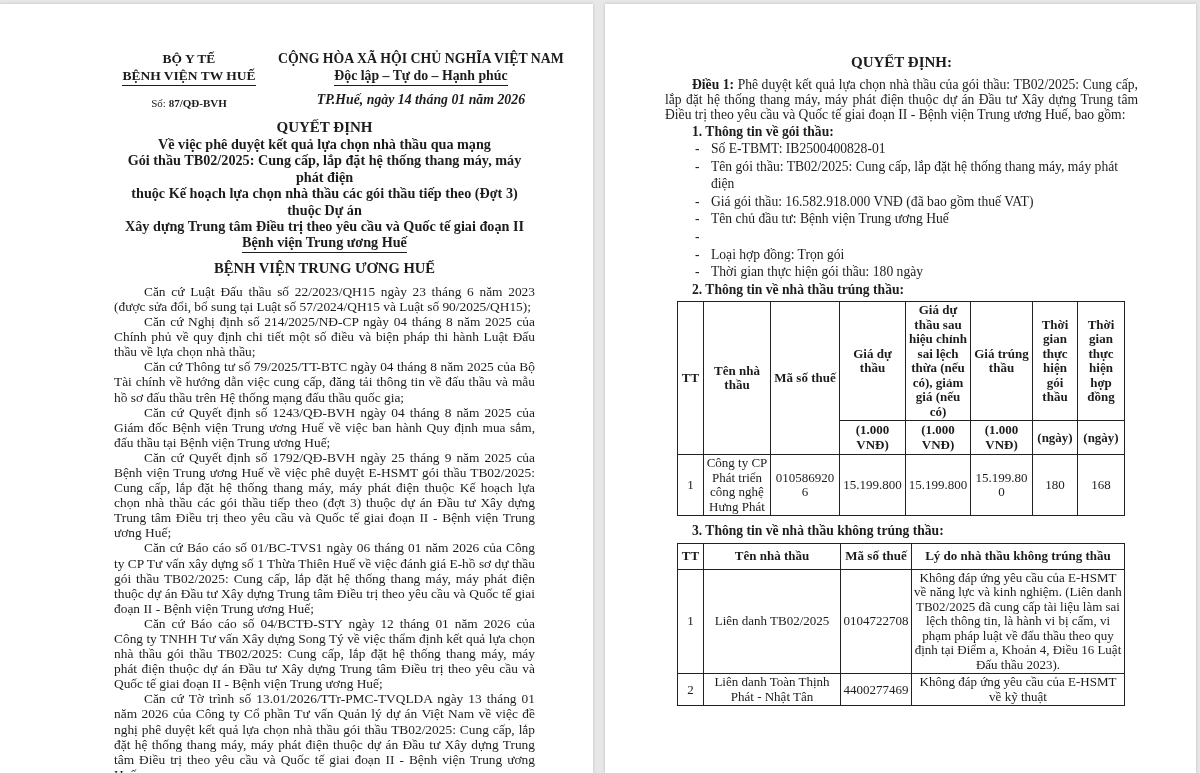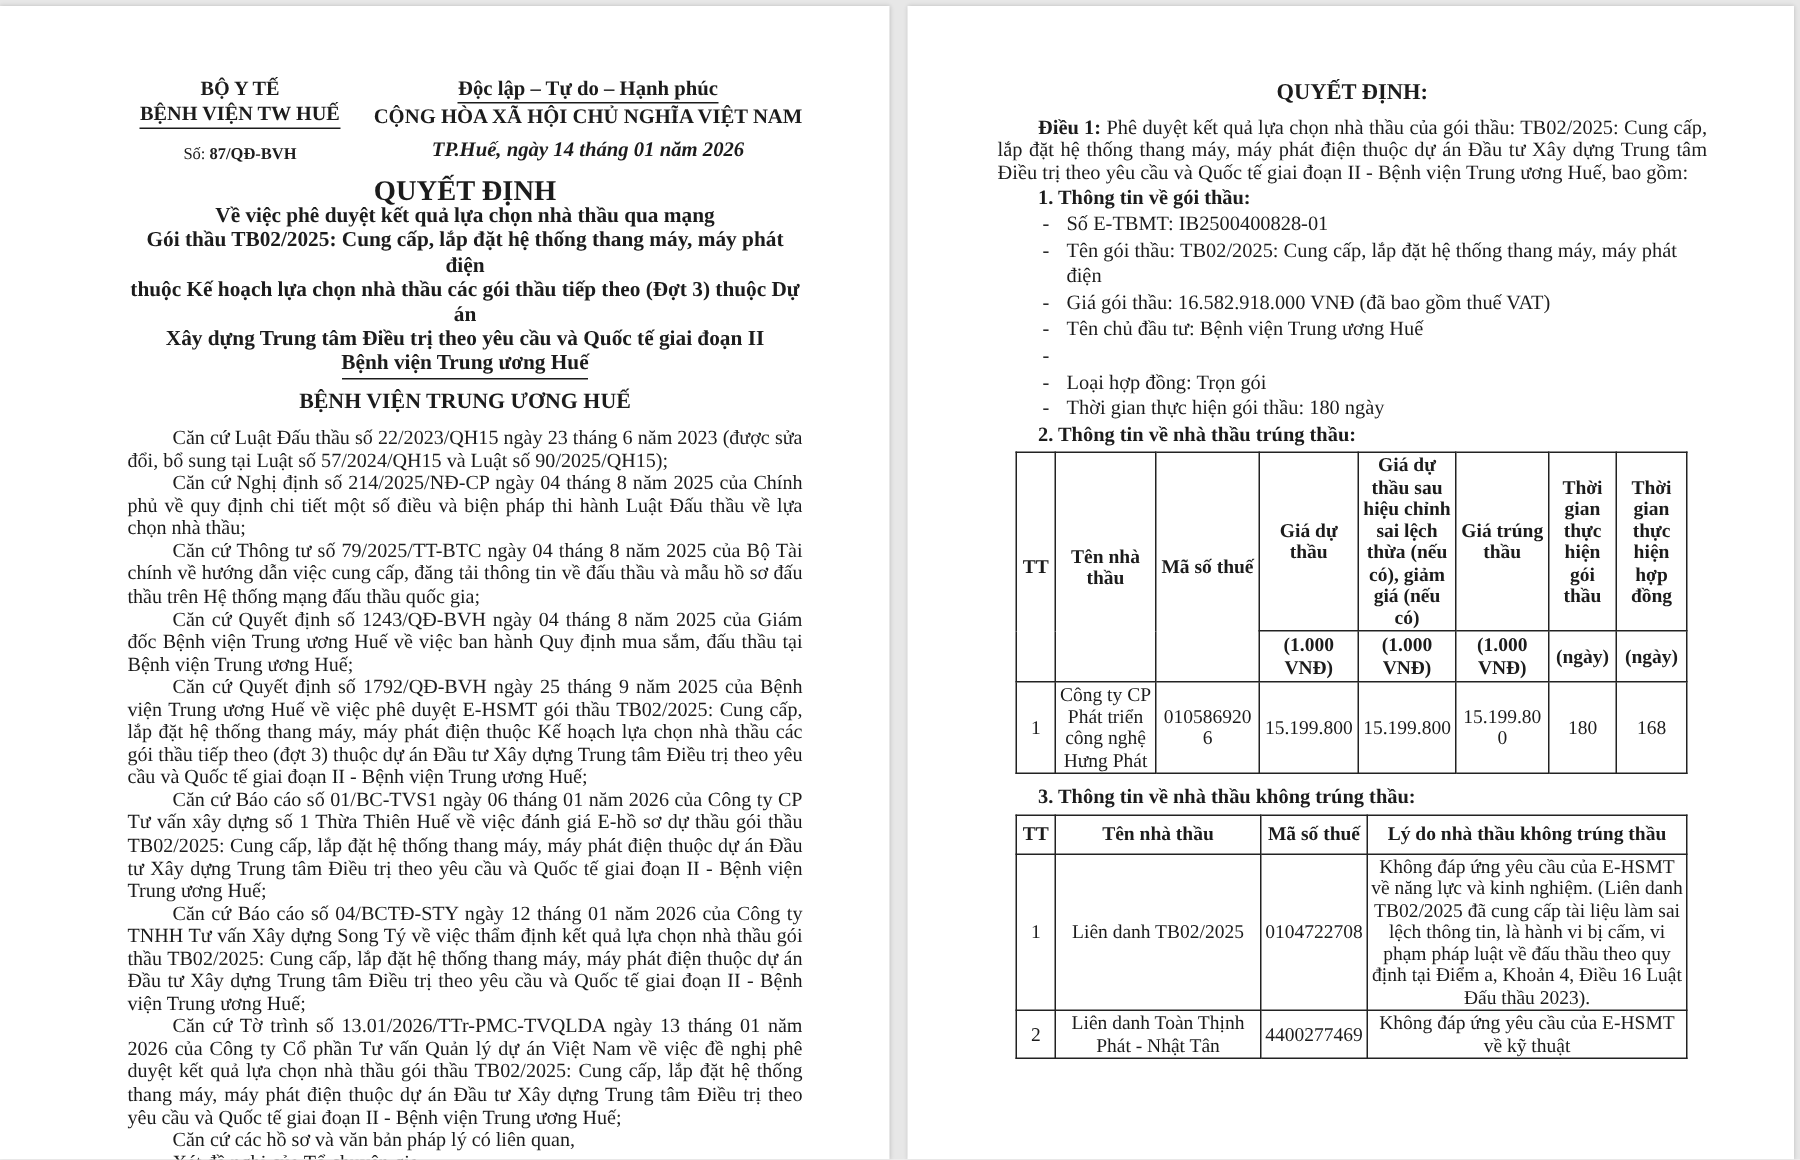--- a/index.html
+++ b/index.html
@@ -1,37 +1,37 @@
 <!DOCTYPE html>
 <html><head>
 <meta charset="utf-8">
 <style>
   html,body{margin:0;padding:0;}
   .canvas{position:relative;width:1200px;height:773px;background:#e7e7e7;overflow:hidden;
           font-family:"Liberation Serif","DejaVu Serif",serif;color:#1c1c1c;}
   .page{position:absolute;top:4px;bottom:0;background:#ffffff;box-sizing:border-box;
         box-shadow:0 0 3px rgba(0,0,0,0.18);}
-  .page-left{left:0;width:593px;padding:46px 58px 0 85px;}
+  .page-left{left:0;width:593px;padding:46px 58px 0 114px;}
   .page-right{left:605px;width:591px;padding:46px 58px 0 60px;}
 
   
   .lp-header{display:flex;}
   .lph-left{width:150px;text-align:center;flex-shrink:0;}
   .lph-right{flex:1;text-align:center;padding-left:14px;}
   .hdr-line{font-size:13.5px;font-weight:bold;line-height:17px;white-space:nowrap;}
   .hdr-line.big{font-size:13.8px;}
   .u-inline{display:inline-block;border-bottom:1.4px solid #1c1c1c;padding-bottom:1px;}
   .doc-number{margin-top:9px;font-size:11px;line-height:16px;white-space:nowrap;}
   .doc-number .num{font-weight:600;}
   .place-date{margin-top:6px;font-size:13.8px;font-weight:bold;font-style:italic;
               line-height:16px;white-space:nowrap;}
 
   
   .lp-title{margin-top:8px;text-align:center;}
-  .t-main{font-size:19px;font-weight:bold;line-height:17px;}
+  .t-main{font-size:15px;font-weight:bold;line-height:17px;}
   .t-sub{font-size:14.2px;font-weight:bold;line-height:16.4px;}
   .t-issuer{font-size:14.6px;font-weight:bold;margin-top:7px;line-height:17px;}
 
   
   .lp-body{margin-top:7px;font-size:13.4px;line-height:15.1px;text-align:justify;}
   .lp-body p{margin:0;text-indent:30px;}
 
   
   .rp-heading{text-align:center;font-weight:bold;font-size:15px;margin:4px 0 6px;line-height:17px;}
   .rp-body{font-size:13.6px;line-height:15.2px;}
@@ -57,22 +57,22 @@
 <div class="canvas">
 
   <div class="page page-left">
     <div class="lp-header">
       <div class="lph-left">
         <div class="hdr-line">BỘ Y TẾ</div>
         <div class="hdr-line"><span class="u-inline">BỆNH VIỆN TW HUẾ</span></div>
         <div class="doc-number"><span>Số:</span>&nbsp;<span class="num">87/QĐ-BVH</span></div>
       </div>
       <div class="lph-right">
+        <div class="hdr-line big">CỘNG HÒA XÃ HỘI CHỦ NGHĨA VIỆT NAM</div>
         <div class="hdr-line big"><span class="u-inline">Độc lập – Tự do – Hạnh phúc</span></div>
-        <div class="hdr-line big">CỘNG HÒA XÃ HỘI CHỦ NGHĨA VIỆT NAM</div>
         <div class="place-date">TP.Huế, ngày 14 tháng 01 năm 2026</div>
       </div>
     </div>
 
     <div class="lp-title">
       <div class="t-main">QUYẾT ĐỊNH</div>
       <div class="t-sub">Về việc phê duyệt kết quả lựa chọn nhà thầu qua mạng</div>
       <div class="t-sub">Gói thầu TB02/2025: Cung cấp, lắp đặt hệ thống thang máy, máy phát điện</div>
       <div class="t-sub">thuộc Kế hoạch lựa chọn nhà thầu các gói thầu tiếp theo (Đợt 3) thuộc Dự án</div>
       <div class="t-sub">Xây dựng Trung tâm Điều trị theo yêu cầu và Quốc tế giai đoạn II</div>

